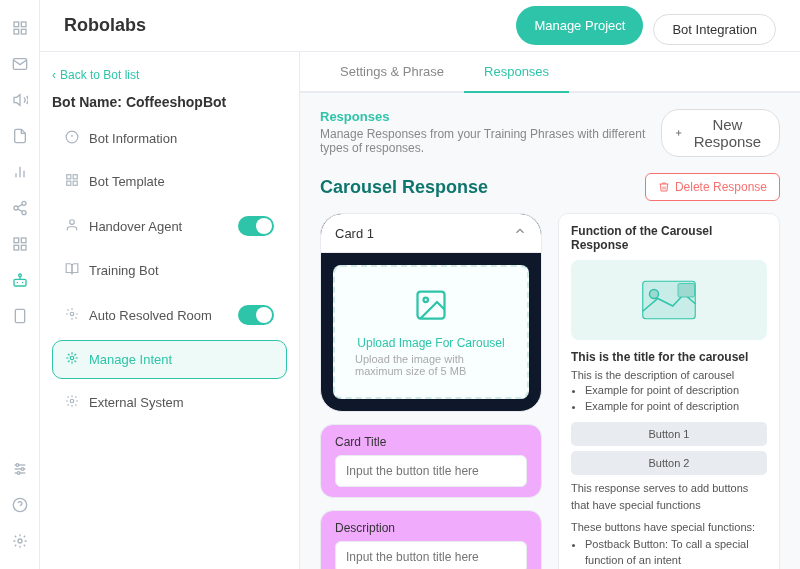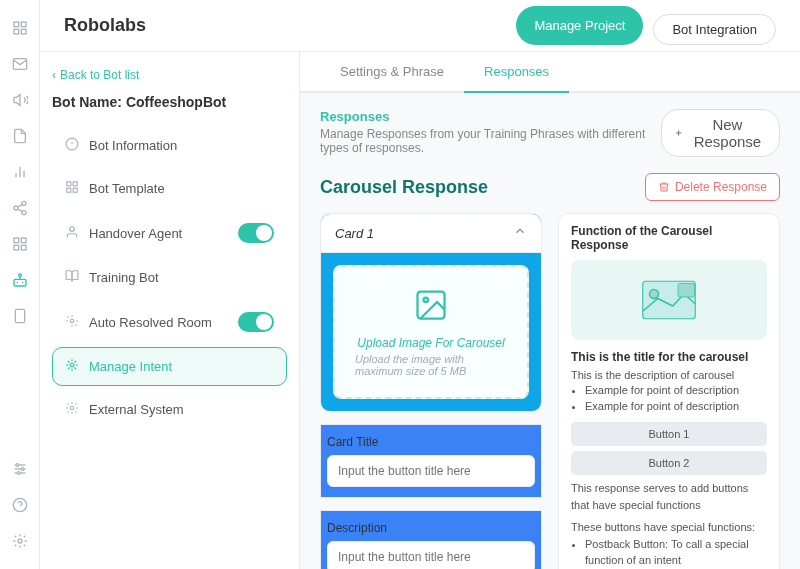--- a/index.html
+++ b/index.html
@@ -38,21 +38,21 @@
       cursor: pointer;
       display: flex;
       align-items: center;
       gap: 4px;
       margin-bottom: 12px;
     }
     .bot-name {
       font-size: 14px;
       font-weight: 600;
       color: #333;
-      margin-bottom: 16px;
+      margin-bottom: 9px;
     }
     .sidebar-item {
       display: flex;
       align-items: center;
       padding: 10px 12px;
       border-radius: 10px;
       cursor: pointer;
       margin-bottom: 4px;
       color: #555;
       font-size: 13px;
@@ -229,25 +229,24 @@
 
     .content-grid {
       display: grid;
       grid-template-columns: 1fr 1fr;
       gap: 16px;
     }
 
     .left-col { display: flex; flex-direction: column; gap: 12px; }
 
     .card-box {
-      background: #0ea5e9;
-      border-radius: 10px;
+      background: #0f172a;
+      border-radius: 22px;
       border: 1px solid #e8ecf0;
       overflow: hidden;
-      font-style: italic;
     }
     .card-header {
       display: flex;
       align-items: center;
       justify-content: space-between;
       padding: 10px 14px;
       background: #fff;
       border-bottom: 1px solid #e8ecf0;
     }
     .card-header-title { font-size: 13px; font-weight: 500; color: #333; }
@@ -262,24 +261,24 @@
       align-items: center;
       justify-content: center;
       background: #f8fffe;
       cursor: pointer;
     }
     .upload-icon { color: #2ec4a9; font-size: 28px; margin-bottom: 6px; }
     .upload-text { font-size: 12px; color: #2ec4a9; font-weight: 500; }
     .upload-subtext { font-size: 11px; color: #aaa; margin-top: 3px; }
 
     .field-group {
-      background: #3b82f6;
-      border-radius: 0;
+      background: #f0abfc;
+      border-radius: 13px;
       border: 1px solid #e8ecf0;
-      padding: 10px 6px;
+      padding: 10px 14px;
     }
     .field-label { font-size: 12px; font-weight: 500; color: #333; margin-bottom: 6px; }
     .field-input {
       width: 100%;
       border: 1px solid #e8ecf0;
       border-radius: 6px;
       padding: 8px 10px;
       font-size: 12px;
       color: #aaa;
       outline: none;

